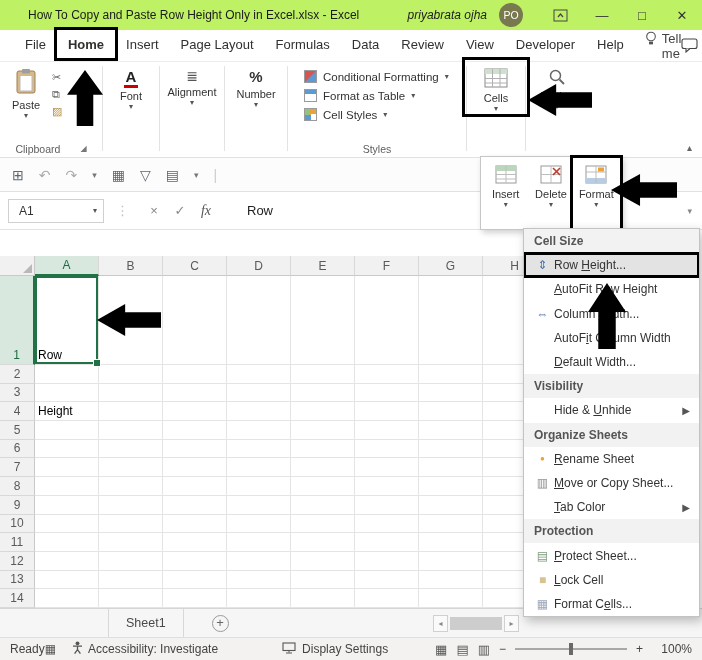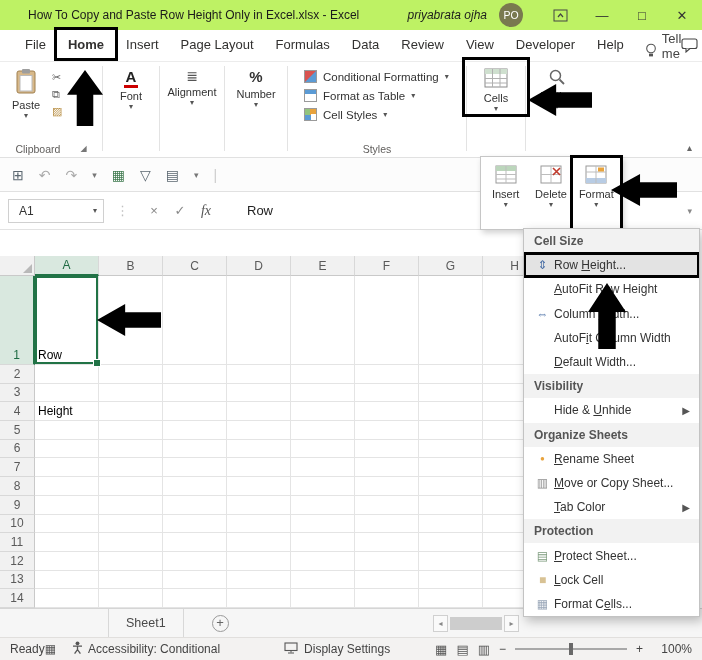--- a/index.html
+++ b/index.html
@@ -14,21 +14,21 @@
   .tb-title { white-space:nowrap; }
   .tb-user { margin-left:auto; margin-right:12px;font-style:italic; }
   .avatar { width:24px; height:24px; border-radius:50%; background:#79794f; color:#fff; font-size:10.5px; display:flex; align-items:center; justify-content:center; margin-right:30px; }
   .tb-ctl { width:40px; height:30px; display:flex; align-items:center; justify-content:center; color:#333; font-size:13px; }
   .tb-ribbonopt { margin-right:14px; display:flex; align-items:center; }
   
   .menubar { height:32px; background:#fff; display:flex; align-items:center; padding-left:14px; font-size:13px; color:#323130; border-bottom:1px solid #ececec; }
   .tabs { display:flex; align-items:flex-start; height:100%; }
   .menu-item { padding:0 11px; height:28px; display:flex; align-items:center; white-space:nowrap; }
   .menu-item.boxed { outline:3px solid #000; outline-offset:0px; font-weight:600; }
-  .tellme { display:flex; align-items:flex-end; gap:5px; margin-left:10px; color:#444; }
+  .tellme { display:flex; align-items:flex-start; gap:5px; margin-left:10px; color:#444; }
   .mb-comment { margin-left:auto; margin-right:16px; display:flex; }
   
   .ribbon { height:96px; background:#fff; border-bottom:1px solid #e1e1e1; display:flex; position:relative; }
   .rgroup { display:flex; flex-direction:column; position:relative; }
   .gsep { width:1px; background:#e3e3e3; margin:4px 0 6px 0; }
   .grouplabel { margin-top:auto; height:17px; font-size:10.5px; color:#605e5c; display:flex; align-items:center; justify-content:center; gap:20px; }
   .bigbtn { display:flex; flex-direction:column; align-items:center; justify-content:flex-start; padding-top:6px; font-size:11px; color:#333; gap:2px; }
   .caret { font-size:8px; color:#555; line-height:6px; }
   .clip-group { width:102px; }
   .clip-top { display:flex; }
@@ -497,21 +497,21 @@
   <div class="statusbar">
     <span class="sb-ready">Ready</span>
     <span class="sb-ico">▦</span>
     <span class="sb-acc">
       <span>
         <svg width="11" height="13" viewBox="0 0 11 13">
             <circle cx="5.5" cy="2.3" r="1.9" fill="#555"></circle>
             <path d="M1 5.2 H10 M5.5 5.2 V8.6 M5.5 8.6 L2.6 12.6 M5.5 8.6 L8.4 12.6" stroke="#555" stroke-width="1.3" fill="none"></path>
           </svg>
       </span>
-      <span>Accessibility: Conditional</span>
+      <span>Accessibility: Investigate</span>
     </span>
     <span class="sb-disp">
       <span>
         <svg width="14" height="12" viewBox="0 0 14 12">
             <rect x="1" y="1" width="12" height="7.5" fill="none" stroke="#555" stroke-width="1.1"></rect>
             <line x1="7" y1="8.5" x2="7" y2="10.5" stroke="#555"></line>
             <line x1="4" y1="11" x2="10" y2="11" stroke="#555"></line>
           </svg>
       </span>
       <span>Display Settings</span>

